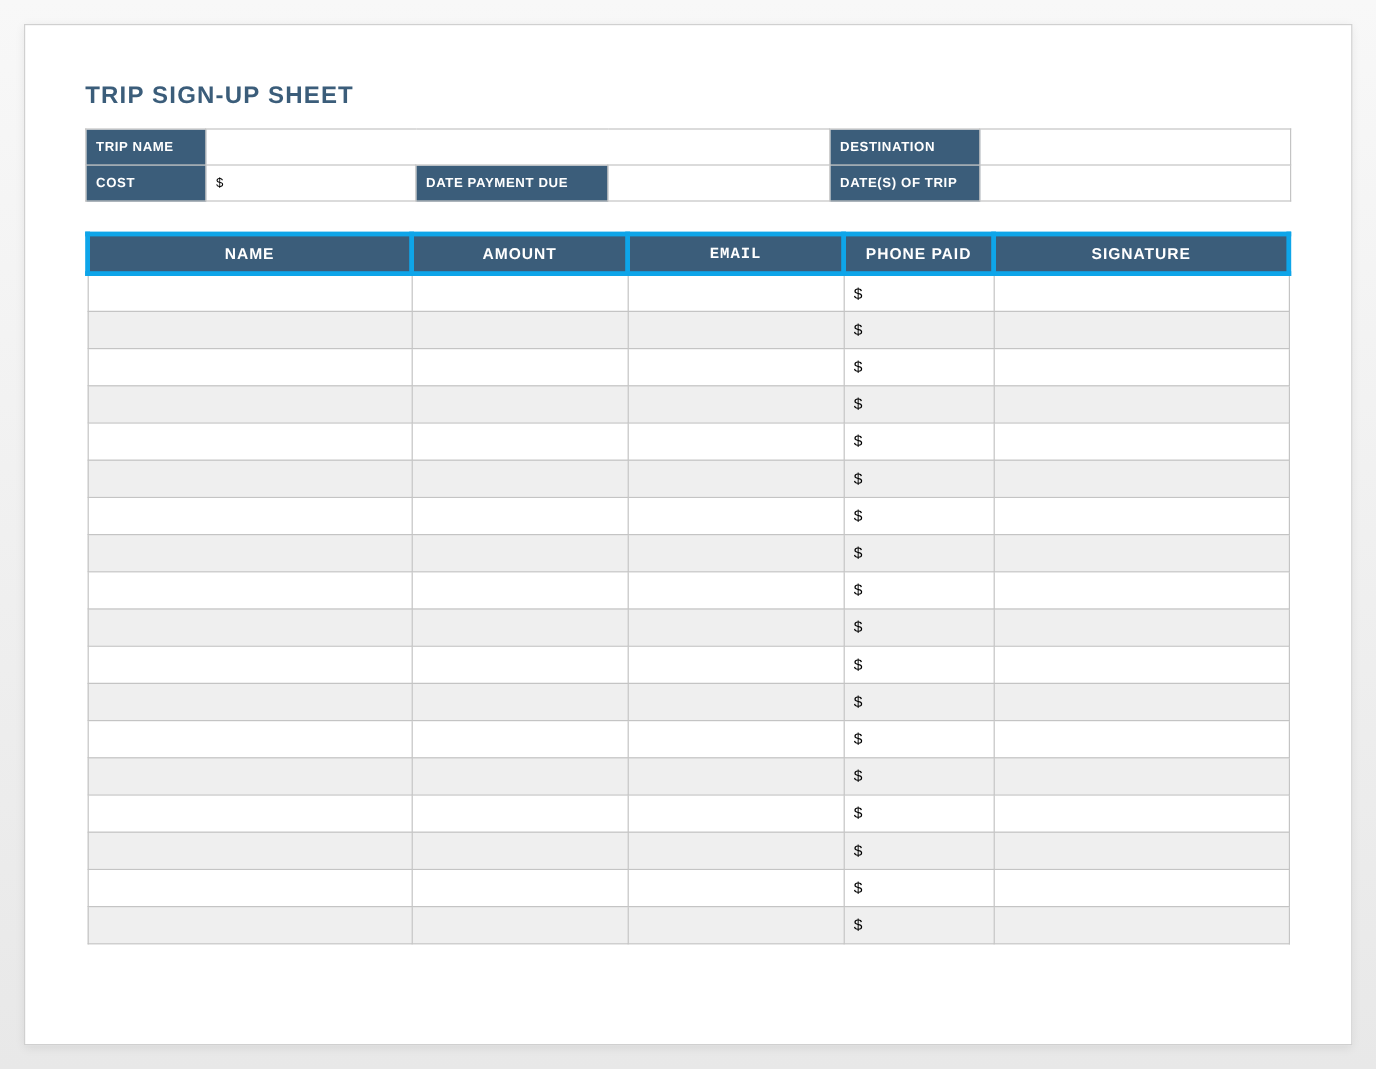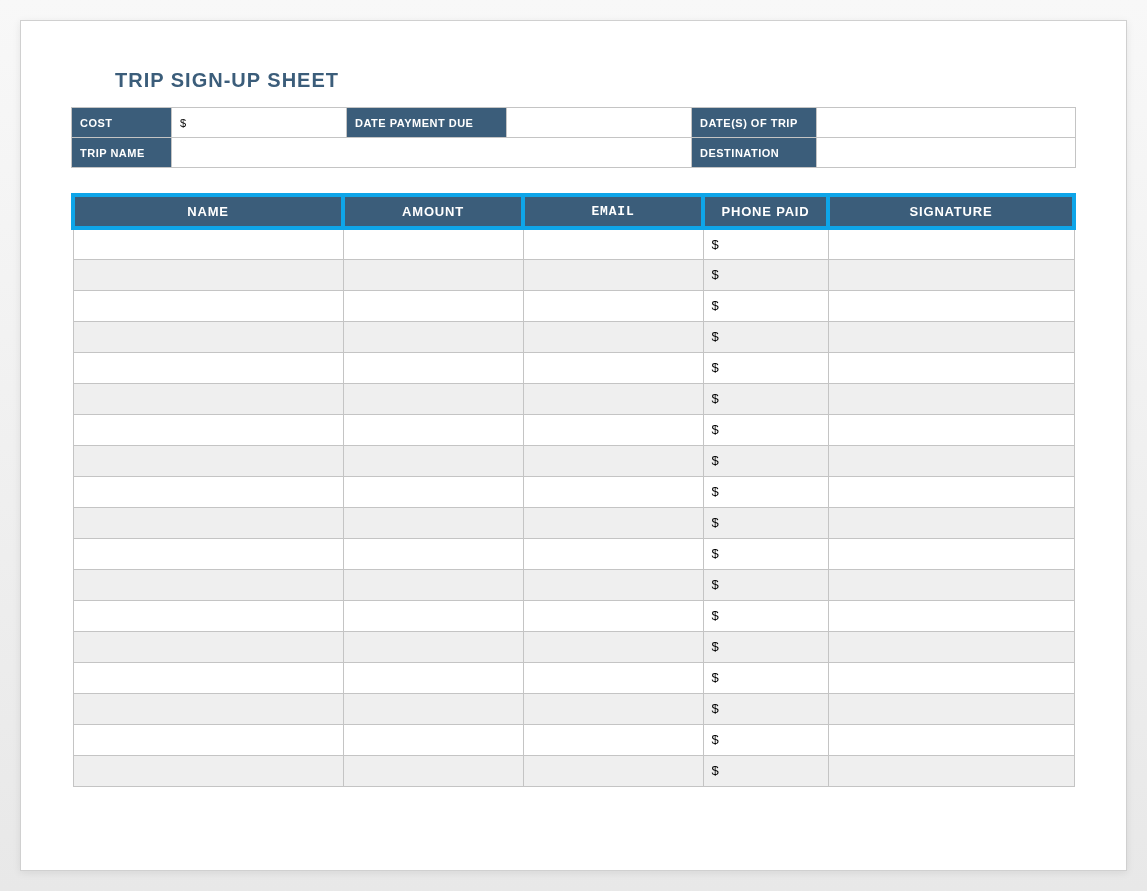--- a/index.html
+++ b/index.html
@@ -17,21 +17,20 @@
       padding: 48px 50px;
       width: 100%;
       height: 100%;
     }
     .title {
       color: #3b5d7a;
       font-size: 20px;
       font-weight: bold;
       letter-spacing: 1px;
       margin-bottom: 15px;
-      margin-left: 44px;
     }
     .info-table {
       width: 100%;
       border-collapse: collapse;
       margin-bottom: 25px;
     }
     .info-table td {
       border: 1px solid #c4c4c4;
       height: 30px;
       padding: 0 8px;
@@ -81,31 +80,31 @@
 </head>
 <body>
 
 <div class="page">
 
   <div class="title">TRIP SIGN-UP SHEET</div>
 
   <table class="info-table">
     <tbody>
         <tr>
+      <td class="header-cell" style="width:100px">TRIP NAME</td>
+      <td class="value-cell" colspan="3"></td>
+      <td class="header-cell" style="width:125px">DESTINATION</td>
+      <td class="value-cell"></td>
+    </tr>
+    <tr>
       <td class="header-cell" style="width:100px">COST</td>
       <td class="value-cell" style="width:175px">$</td>
       <td class="header-cell" style="width:160px">DATE PAYMENT DUE</td>
       <td class="value-cell" style="width:185px"></td>
       <td class="header-cell" style="width:125px">DATE(S) OF TRIP</td>
-      <td class="value-cell"></td>
-    </tr>
-    <tr>
-      <td class="header-cell" style="width:100px">TRIP NAME</td>
-      <td class="value-cell" colspan="3"></td>
-      <td class="header-cell" style="width:125px">DESTINATION</td>
       <td class="value-cell"></td>
     </tr>
   </tbody>
     </table>
 
   <table class="signup-table">
     <thead>
       <tr>
         <th class="col-name">NAME</th>
         <th class="col-phone">AMOUNT</th>

